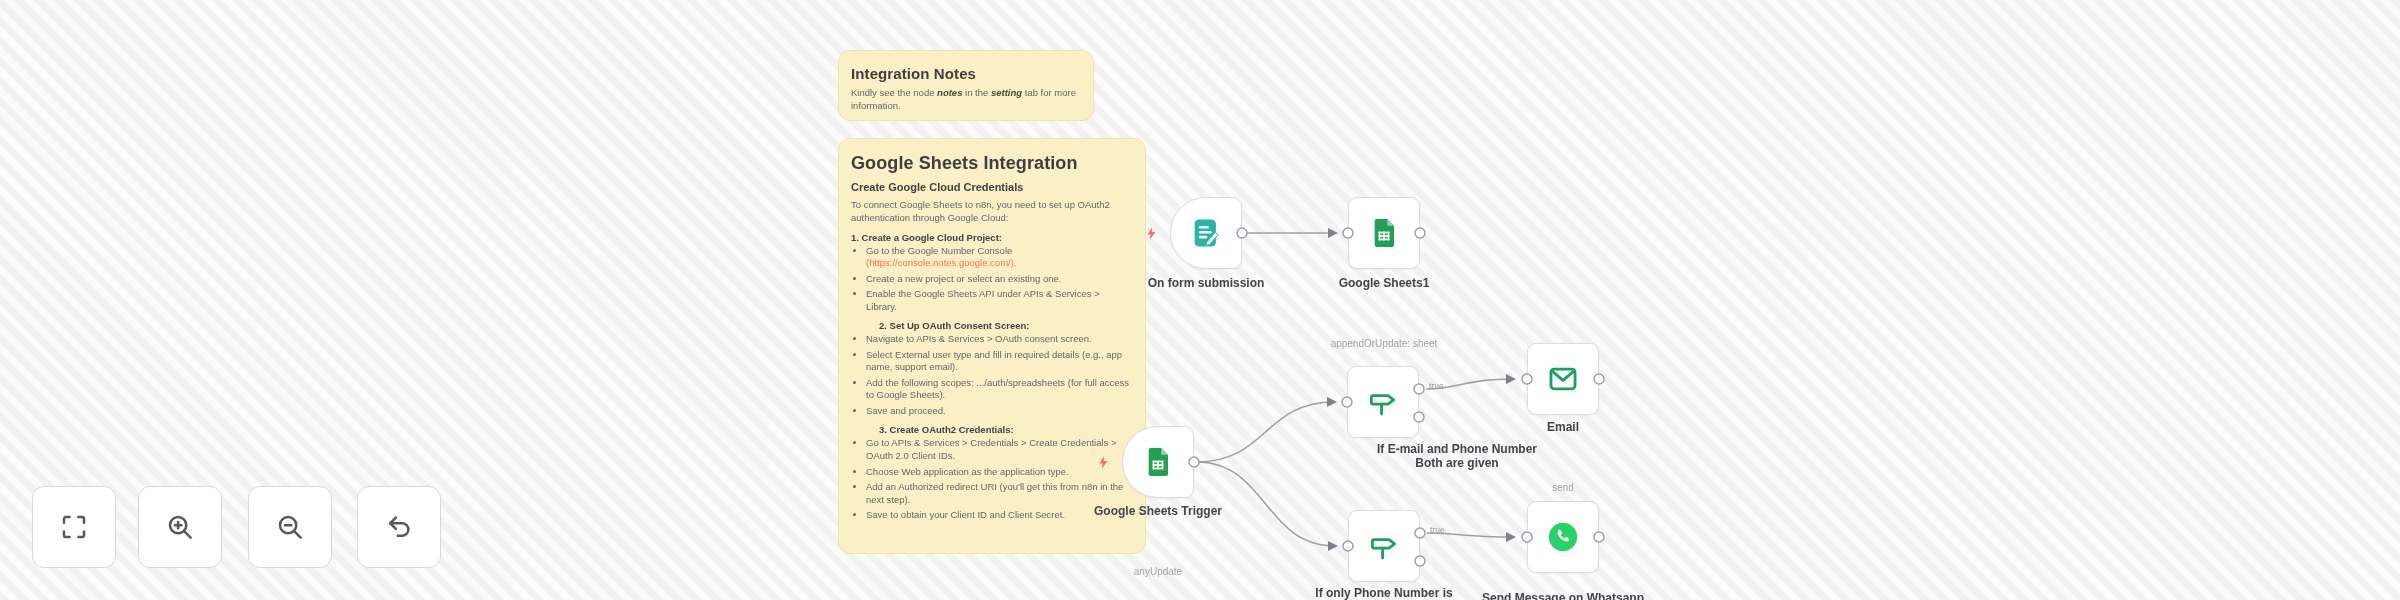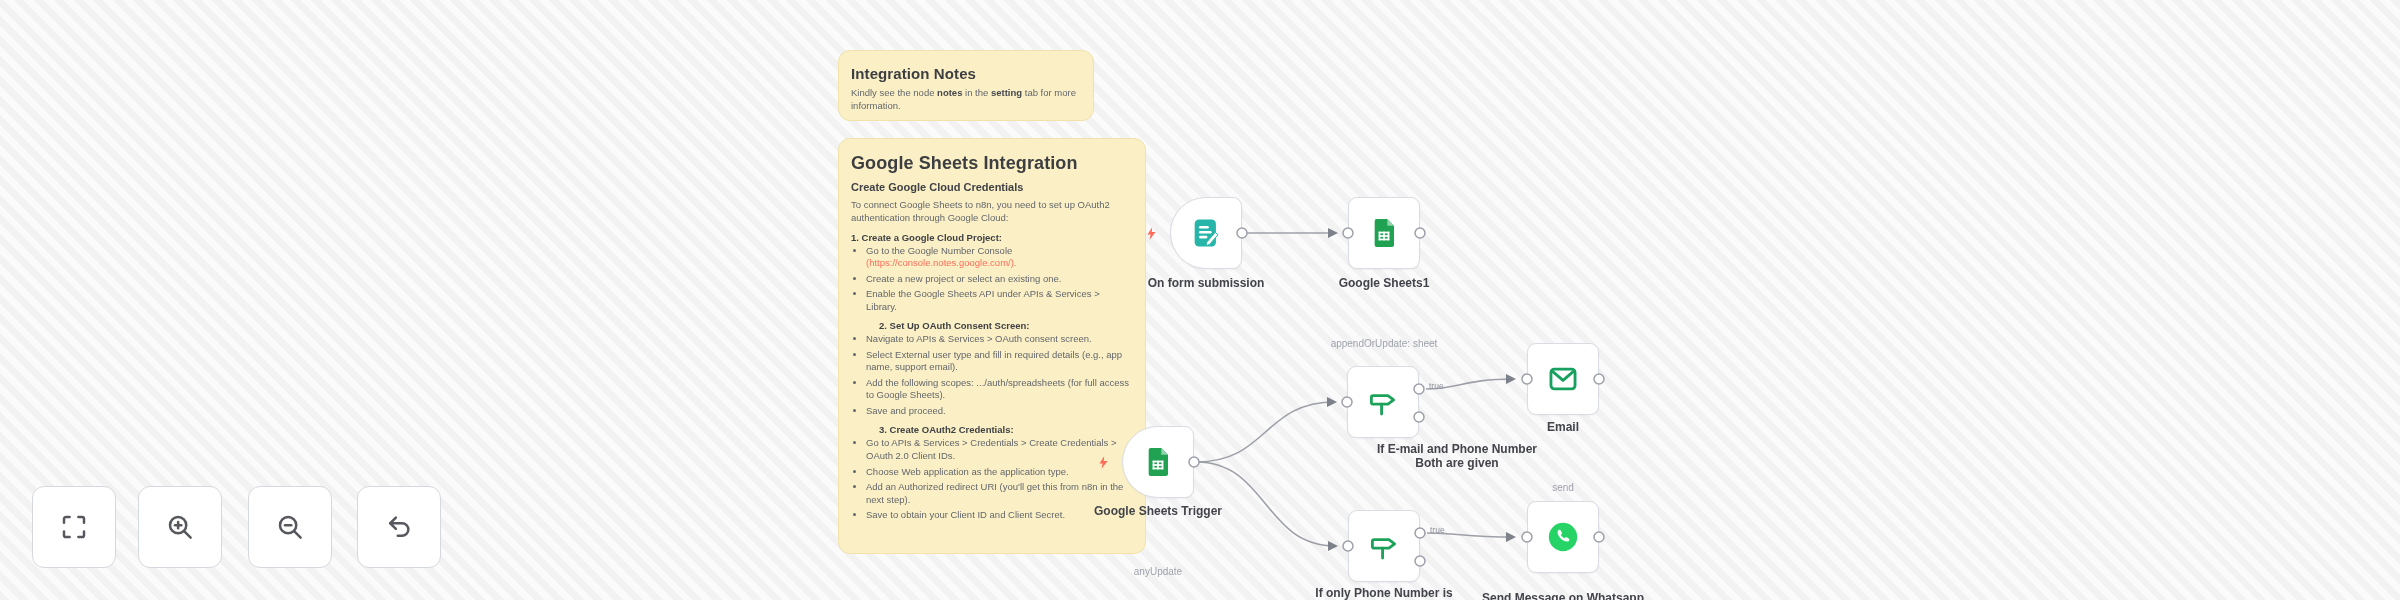--- a/index.html
+++ b/index.html
@@ -10,21 +10,21 @@
     background-color:#f6f6f7;
     background-image:repeating-linear-gradient(45deg, rgba(0,0,0,0.016) 0 7px, rgba(255,255,255,0.5) 7px 14px);
   }
 
   
   .sticky {
     position:absolute; background:#fbf0c5; border:1px solid #f0e2a9;
     border-radius:12px; padding:14px 12px; color:#63666c;margin-left:16px;
   }
   .sticky h1 { color:#3c3e42; letter-spacing:.1px; }
-  .sticky .b { font-weight:bold; color:#45474c; }
+  .sticky .b { font-weight:bold; color:#45474c;font-style:italic; }
   #note1 { left:822px; top:50px; width:256px; height:71px; }
   #note1 h1 { font-size:15px; margin-bottom:5px; }
   #note1 p { font-size:9.5px; line-height:1.35; }
   #note2 { left:822px; top:138px; width:308px; height:416px; }
   #note2 h1 { font-size:18px; margin-bottom:7px; }
   #note2 .sub { font-size:11px; font-weight:bold; color:#3f4146; margin-bottom:6px; }
   #note2 p { font-size:9.5px; line-height:1.35; margin-bottom:7px; }
   #note2 .step { font-size:9.5px; font-weight:bold; color:#3f4146; margin:7px 0 2px 0; }
   #note2 .step.ind { margin-left:28px; }
   #note2 ul { list-style:disc; margin-left:15px; font-size:9.5px; line-height:1.32; }

